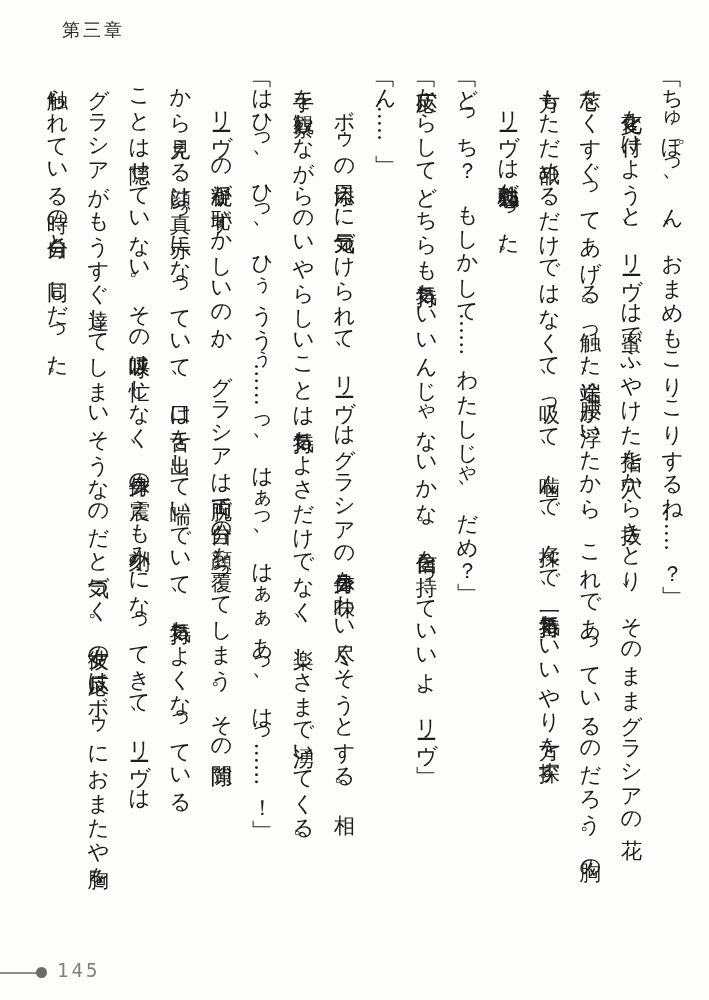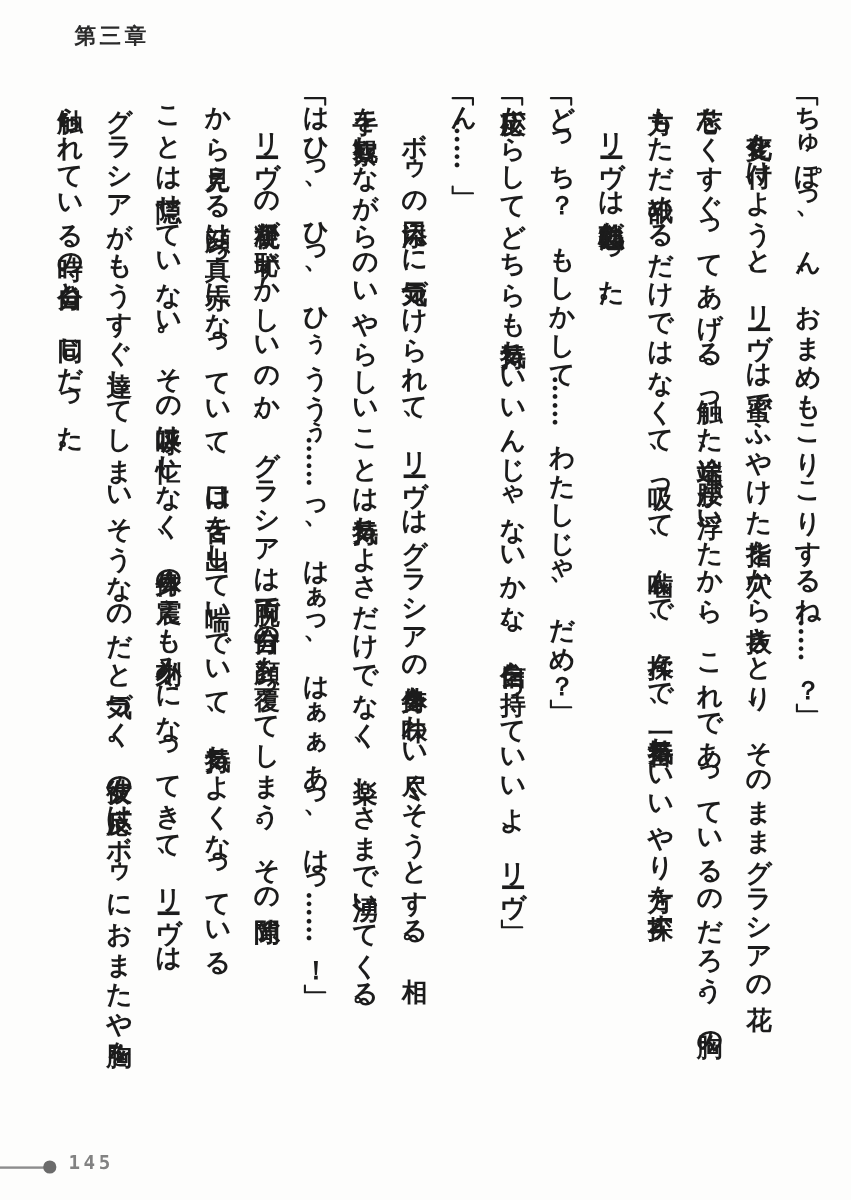--- a/index.html
+++ b/index.html
@@ -10,21 +10,20 @@
     width: 709px;
     height: 1000px;
     position: relative;
     background: #fdfdfc;
     overflow: hidden;
     font-family: "DejaVu Serif", "Liberation Serif", serif;
   }
   .page {
     position: absolute;
     inset: 0;
-    font-weight: bold;
   }
   
   .chapter-header {
     position: absolute;
     left: 62px;
     top: 18px;
     font-size: 18px;
     letter-spacing: 3px;
     color: #2b2b2b;
   }
@@ -61,21 +60,21 @@
     width: 11px;
     height: 11px;
     border-radius: 50%;
     background: #6b6b6b;
   }
   .page-number {
     position: absolute;
     left: 57px;
     top: 959px;
     font-family: "DejaVu Sans Mono", "Liberation Mono", monospace;
-    font-size: 16px;
+    font-size: 19px;
     letter-spacing: 3px;
     color: #828282;
   }
 </style>
 </head>
 <body>
 
 <div class="page">
 
   <div class="chapter-header">第三章</div>

